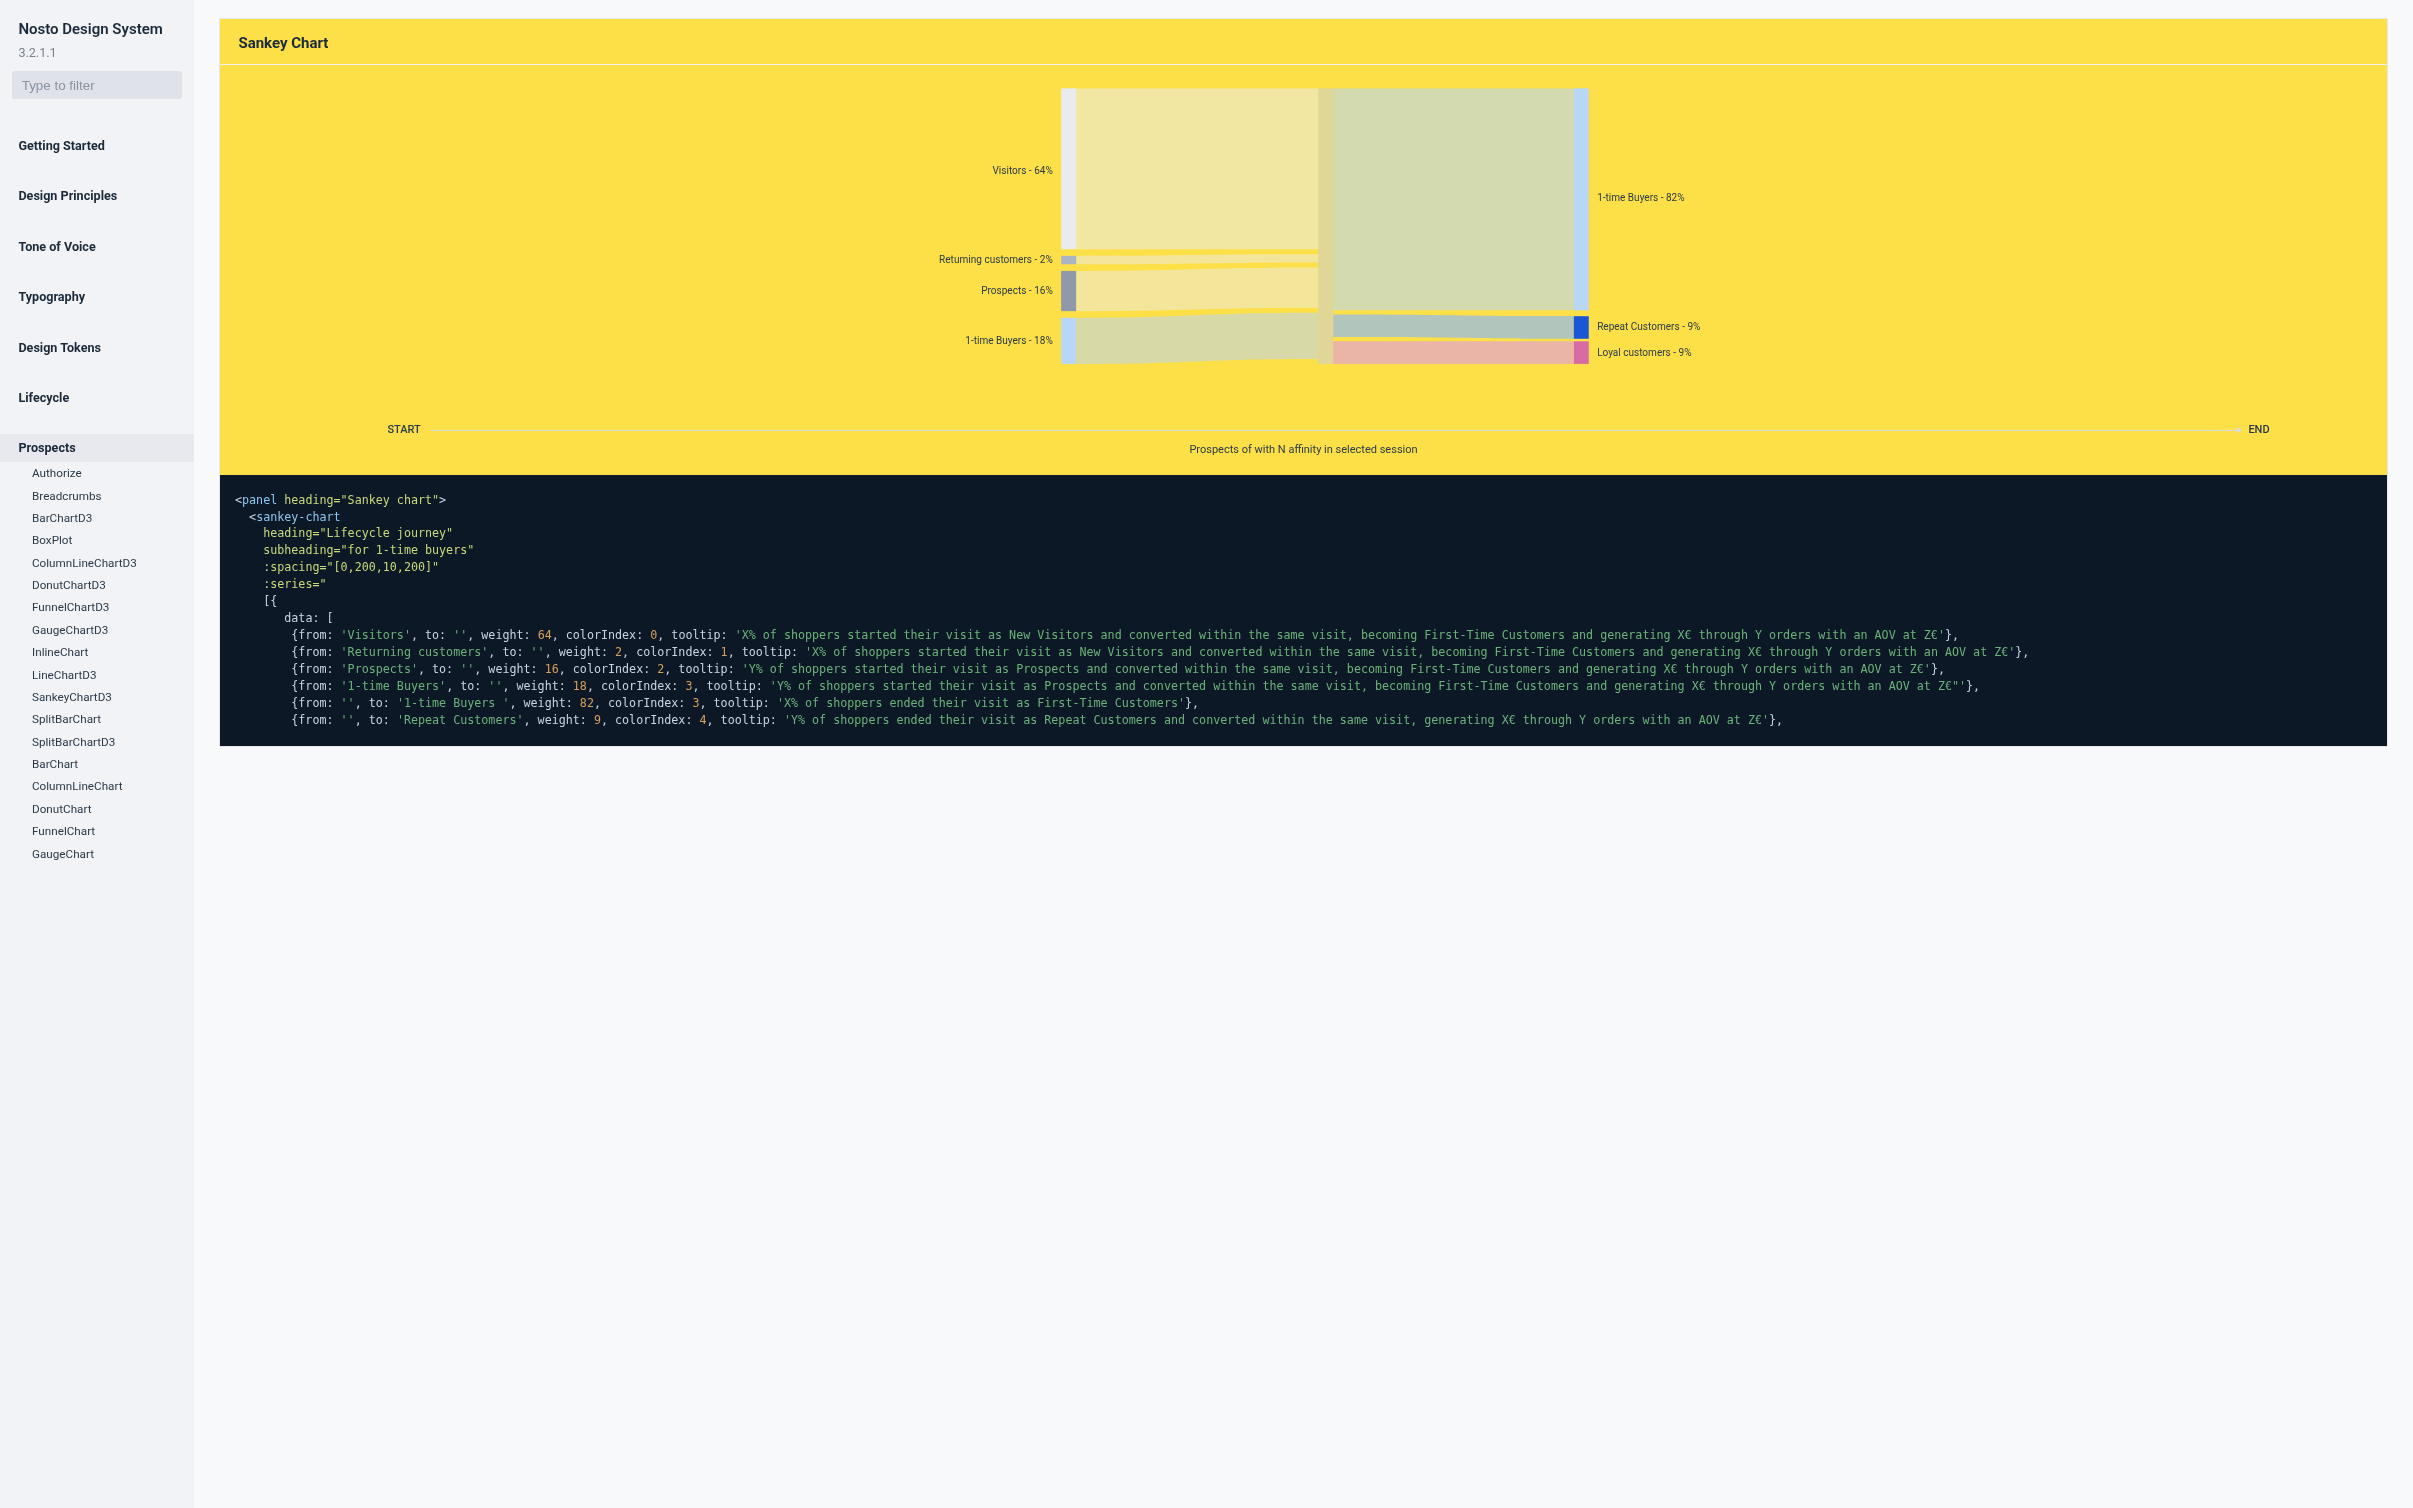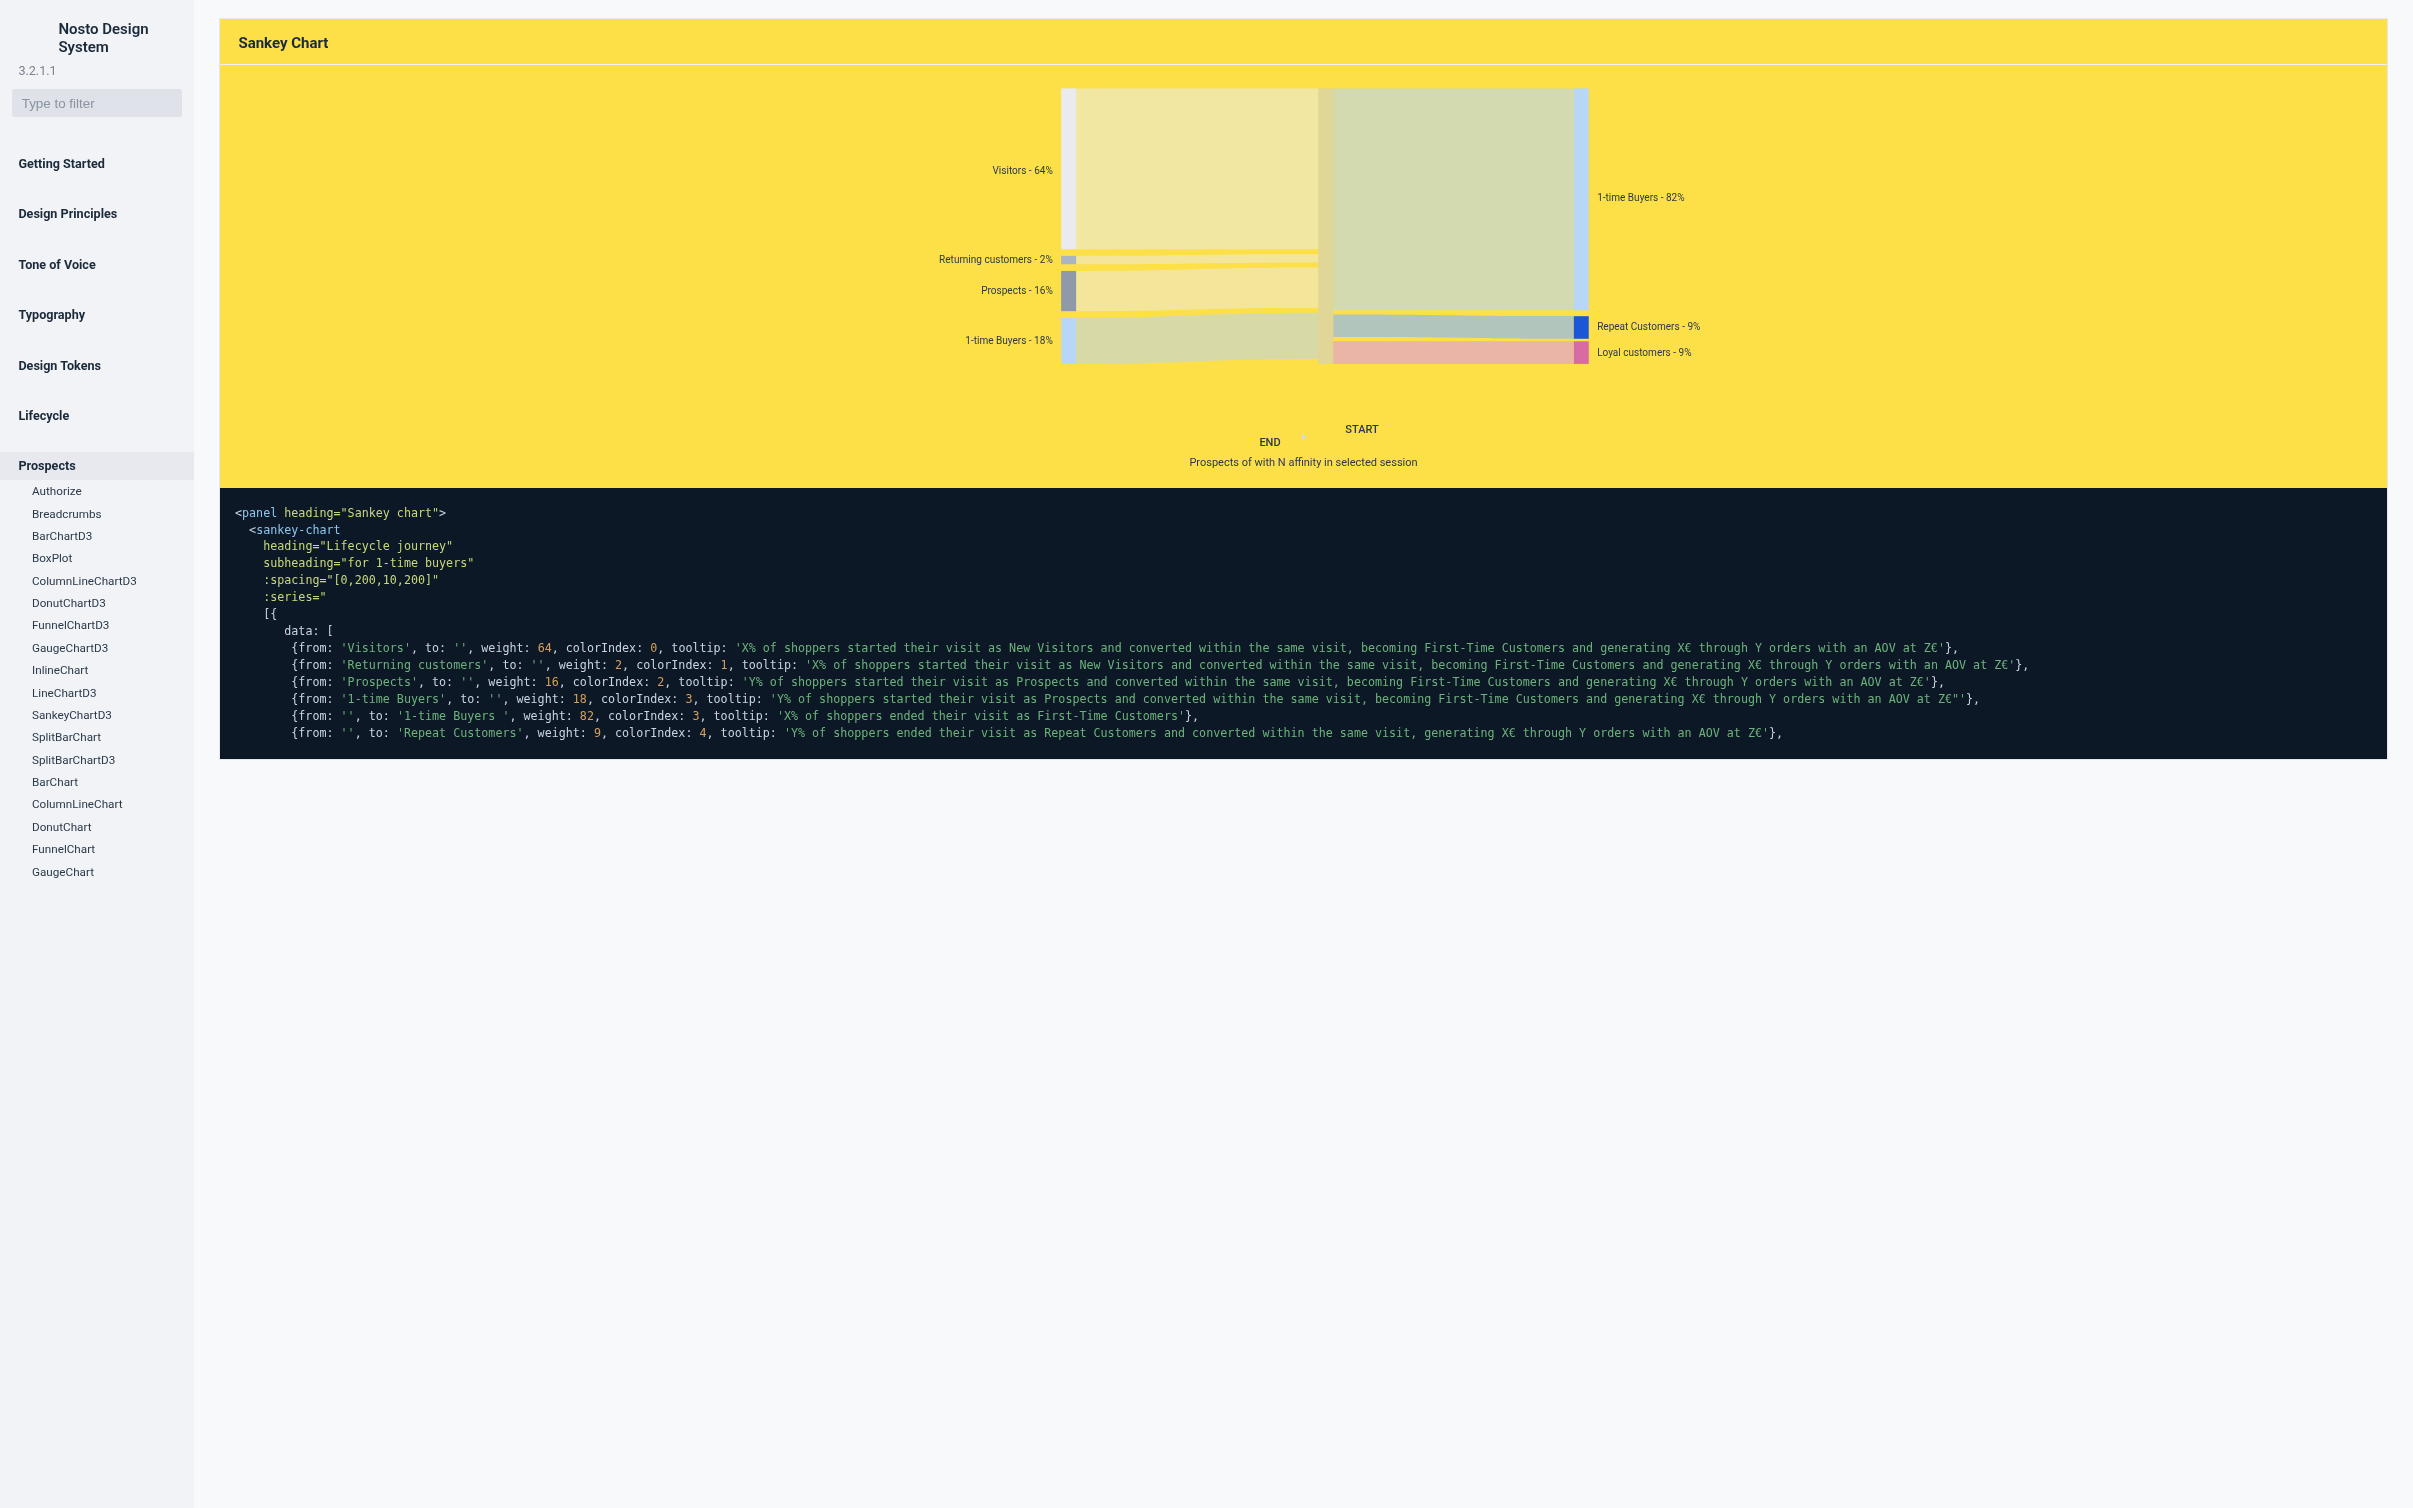--- a/index.html
+++ b/index.html
@@ -17,21 +17,20 @@
   overflow-y: auto;
   padding-bottom: 34px;
 }
 .sidebar-header {
   padding: 20px 18.4px 11.7px;
 }
 .sidebar-title {
   font-size: 15px;
   font-weight: 600;
   color: #1a2a3a;
-  margin-left: 40px;
 }
 .sidebar-version {
   font-size: 12.6px;
   color: #7a8390;
   margin-top: 6.7px;
 }
 .search-wrap {
   padding: 0 11.7px 10px;
 }
 .search-input {
@@ -98,21 +97,20 @@
   color: #0b1a2b;
   margin-bottom: 13.4px;
 }
 .sankey-svg { display: block; margin: 0 auto; }
 .sankey-label { font-size: 12px; fill: #2a3a4a; }
 .axis-row {
   display: flex;
   align-items: center;
   padding: 0 42px;
   margin-top: 8.4px;
-  flex-direction: column;
 }
 .axis-label { font-size: 11px; color: #2a3a4a; font-weight: 500; }
 .axis-line {
   flex: 1;
   height: 0.8px;
   background: #d7dbe2;
   margin: 0 10px;
   position: relative;
 }
 .axis-line::after {

